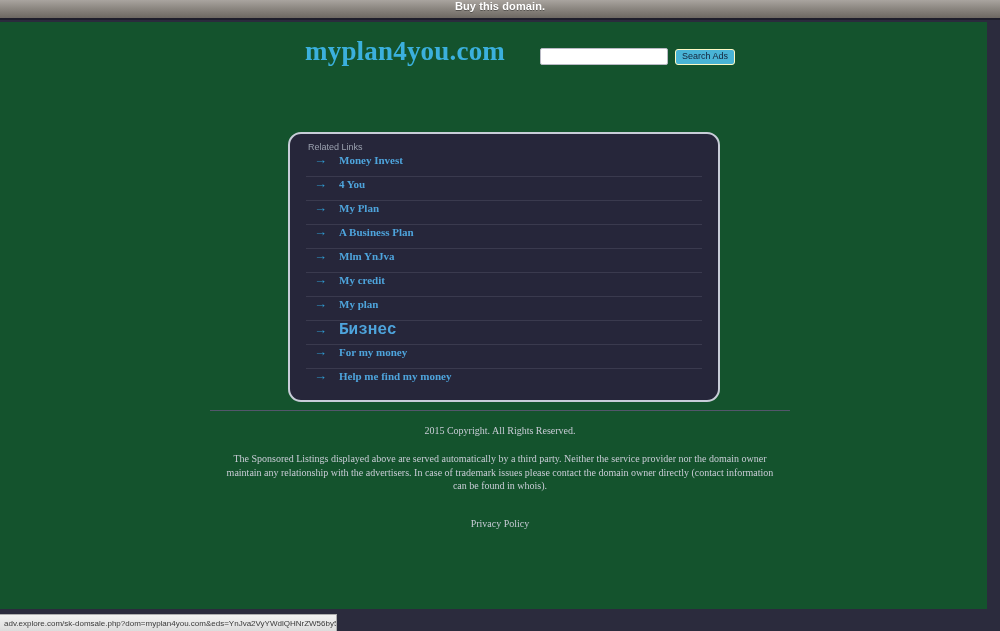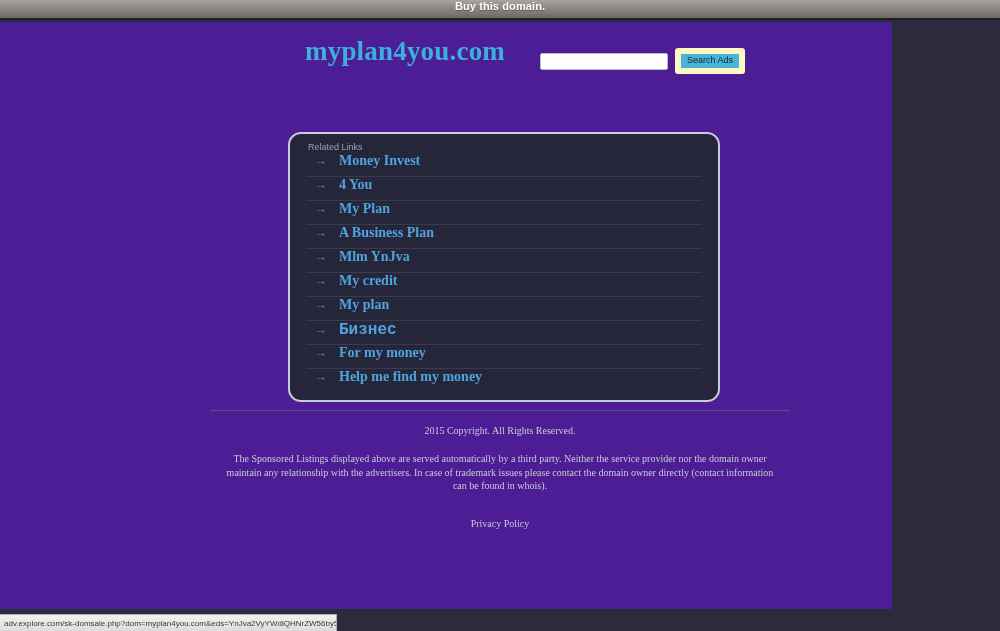--- a/index.html
+++ b/index.html
@@ -33,23 +33,23 @@
     font-size: 11px;
     font-weight: bold;
     letter-spacing: 0.1px;
     text-shadow: 0 1px 0 rgba(0,0,0,0.35);
   }
 
   
   .page {
     position: absolute;
     top: 22px; left: 0;
-    width: 892px;
+    width: 987px;
     height: 587px;
-    background: #4c1d95;
+    background: #14532d;
   }
 
   
   .header {
     position: relative;
     height: 60px;
   }
   .logo {
     position: absolute;
     left: 305px;
@@ -77,21 +77,21 @@
     border-radius: 2px;
     outline: none;
     font-size: 11px;
     padding: 1px 3px;
     box-sizing: content-box;
     font-family: "Liberation Sans", sans-serif;
   }
   .search-button {
     background: #49b4d6;
     color: #13233a;
-    border: 6px solid #fef9c3;
+    border: 1px solid #fef9c3;
     border-radius: 3px;
     font-size: 9px;
     font-family: "Liberation Sans", sans-serif;
     padding: 2px 6px 3px 6px;
     line-height: 1;
     cursor: pointer;
     white-space: nowrap;
   }
 
   
@@ -131,21 +131,21 @@
   }
   .arrow-icon {
     color: #2f9ad0;
     font-size: 13px;
     line-height: 1;
     flex: 0 0 auto;
   }
   .link-text {
     color: #4ea4dc;
     font-family: "Liberation Serif", serif;
-    font-size: 14px;
+    font-size: 11px;
     font-weight: bold;
     text-decoration: none;
     white-space: nowrap;
     cursor: pointer;
   }
   .link-text.cyrillic {
     font-family: Liberation Mono, monospace;
     font-size: 16px;
   }
 

